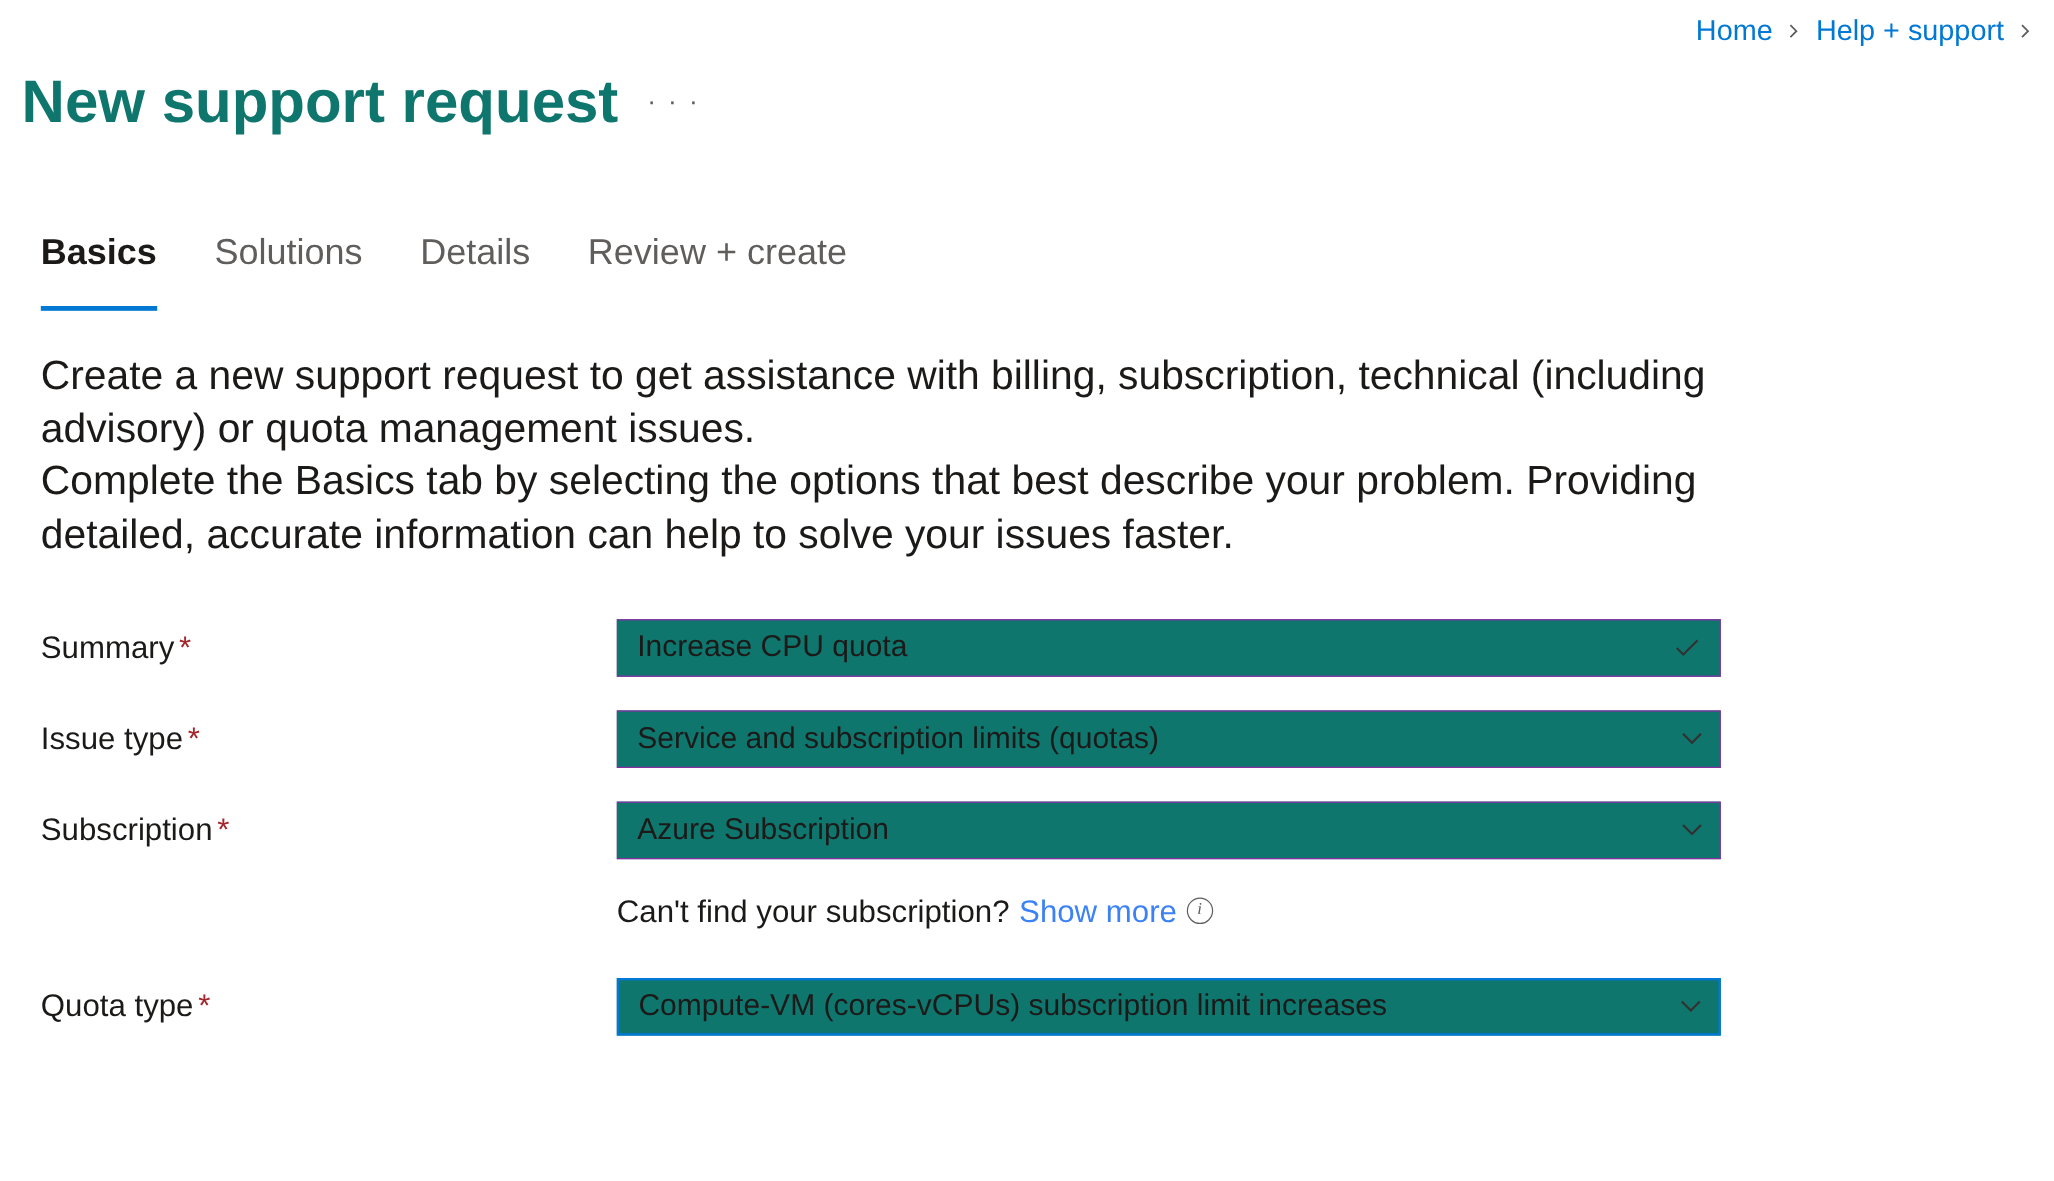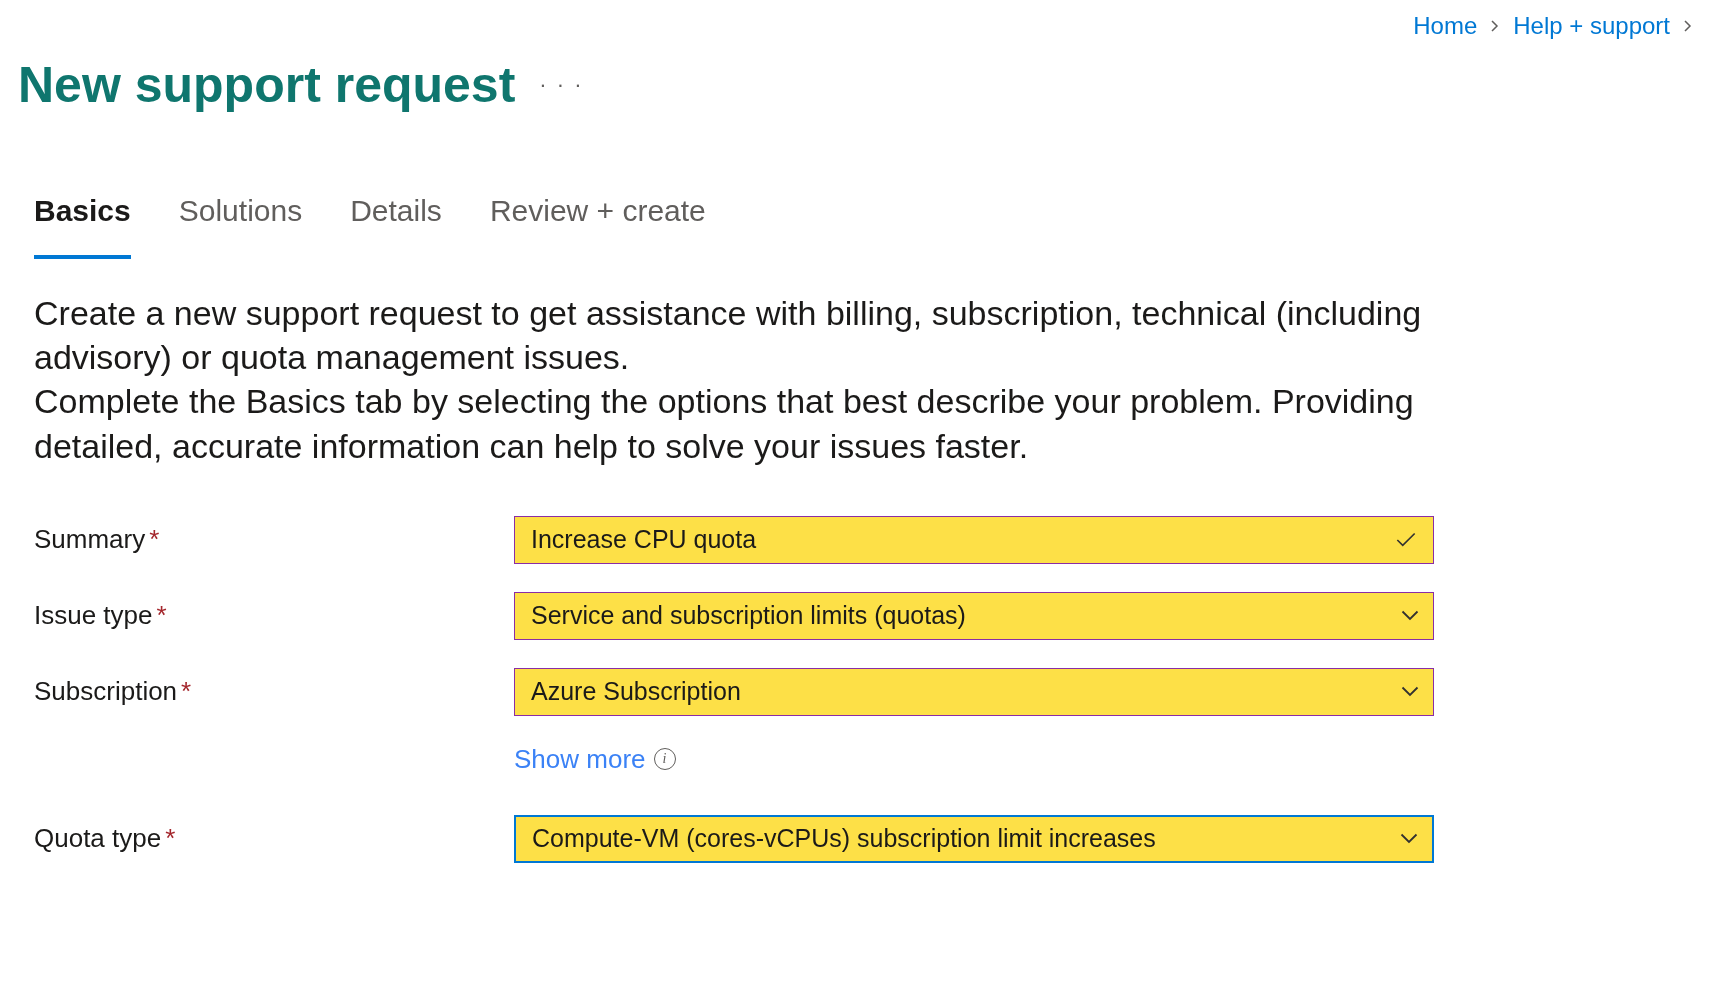--- a/index.html
+++ b/index.html
@@ -90,21 +90,21 @@
     }
     .form-control-wrap {
       flex: 1;
       max-width: 920px;
     }
     .form-control {
       position: relative;
       width: 100%;
       height: 48px;
       border: 1px solid #8a2da5;
-      background: #fde047;
+      background: #0f766e;
       display: flex;
       align-items: center;
       padding: 0 50px 0 16px;
       font-size: 25px;
       color: #1b1a19;
       cursor: pointer;
     }
     .form-control.focused {
       border: 2px solid #0078d4;
     }
@@ -229,20 +229,21 @@
       <span class="icon-right">
         <svg class="chevron-down" viewBox="0 0 12 12" fill="none">
             <path d="M1 3 L6 8 L11 3" stroke="#323130" stroke-width="1.2" fill="none"></path>
           </svg>
       </span>
     </div>
   </div>
 </div>
 
 <div class="helper-text">
+  <span>Can't find your subscription? </span>
   <a href="#">Show more</a>
   <span class="info-icon">i</span>
 </div>
 
 <div class="form-row">
   <div class="form-label">
     <span>Quota type</span><span class="required">*</span>
   </div>
   <div class="form-control-wrap">
     <div class="form-control focused">

